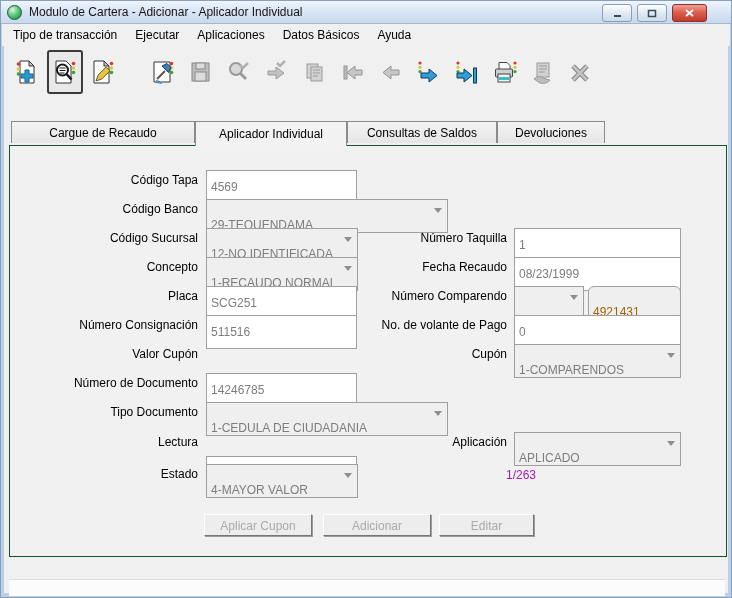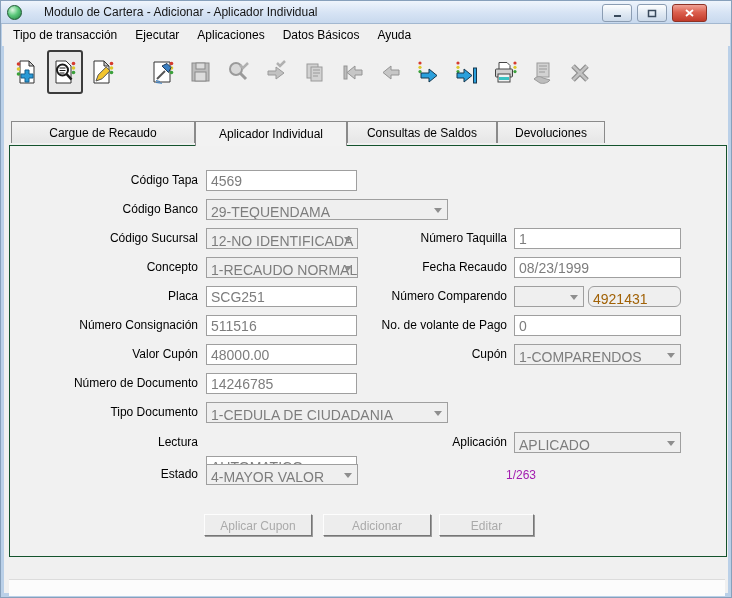--- a/index.html
+++ b/index.html
@@ -10,21 +10,21 @@
   .edge-left{left:0;top:22px;bottom:0;width:3px;}
   .edge-right{right:0;top:22px;bottom:0;width:3px;}
   .edge-bottom{left:0;right:0;bottom:0;height:4px;}
 
   
   .titlebar{position:absolute;top:0;left:0;right:0;height:22px;
             background:linear-gradient(#eff5fc,#d6e3f4 55%,#c8d9ee);
             border-bottom:1px solid #a3b8d0;display:flex;align-items:center;padding:0 6px;z-index:5;}
   .app-orb{width:13px;height:13px;border-radius:50%;border:1px solid #1d5a32;
            background:radial-gradient(circle at 35% 30%, #dff7e4, #5cc97c 45%, #1f7d3e);}
-  .title-text{margin-left:22px;color:#151515;}
+  .title-text{margin-left:7px;color:#151515;}
   .win-btns{position:absolute;right:24px;top:3px;display:flex;gap:5px;}
   .win-btn{width:28px;height:16px;border:1px solid #8b9db3;border-radius:3px;
            background:linear-gradient(#fefefe,#e4ecf5 45%,#ccdaea);
            display:flex;align-items:center;justify-content:center;cursor:default;}
   .win-btn.close{width:33px;background:linear-gradient(#f0a296,#dc604f 45%,#c13a2a);border-color:#8d3226;}
 
   
   .menubar{position:absolute;top:23px;left:1px;right:1px;height:22px;background:#f0f0f0;
            display:flex;align-items:center;padding-left:2px;z-index:4;}
   .menu-item{padding:3px 9px;color:#000;}
@@ -44,22 +44,22 @@
   .tab.active{height:25px;line-height:25px;background:#f2f2f2;position:relative;z-index:4;}
 
   .tabpage{position:absolute;top:144px;left:8px;width:716px;height:410px;background:#f1f1f1;
            border:1px solid #14532d;box-sizing:content-box;z-index:2;}
 
   
   .lbl{position:absolute;height:21px;line-height:21px;color:#000;text-align:right;}
   .lbl-l{left:0;width:188px;}
   .lbl-r{left:300px;width:197px;}
   .fld{position:absolute;height:21px;box-sizing:border-box;border:1px solid #9f9f9f;
-       background:#fff;color:#7d7d7d;font-size:14px;font-family:"Liberation Sans",sans-serif;
-       padding:3px 4px;line-height:19px;}
+       background:#fff;color:#7d7d7d;font-size:12px;font-family:"Liberation Sans",sans-serif;
+       padding:16px 4px;line-height:19px;}
   input.fld{outline:none;}
   .dd{background:#efefef;padding-right:16px;overflow:hidden;white-space:nowrap;}
   .dd .arr{position:absolute;right:5px;top:8px;width:0;height:0;
            border-left:4px solid transparent;border-right:4px solid transparent;border-top:5px solid #8e8e8e;}
   .fld-l{left:196px;width:151px;}
   .dd-n{left:196px;width:152px;}
   .dd-w{left:196px;width:242px;}
   .fld-r{left:504px;width:167px;}
   .num-val{background:#efefef;text-align:left;color:#a16207;border-radius:6px;}
   .counter{position:absolute;left:496px;top:322px;color:#a21caf;}
@@ -276,21 +276,20 @@
       <span class="arr"></span>
     </div>
     <div class="fld num-val" style="top:140px;left:578px;width:93px">4921431</div>
 
     <span class="lbl lbl-l" style="top:169px">Número Consignación</span>
     <input class="fld fld-l" style="top: 169px;" value="511516">
     <span class="lbl lbl-r" style="top:169px">No. de volante de Pago</span>
     <input class="fld fld-r" style="top: 169px;" value="0">
 
     <span class="lbl lbl-l" style="top:198px">Valor Cupón</span>
-    <input class="fld fld-l" style="top: 198px;" value="48000.00">
     <span class="lbl lbl-r" style="top:198px">Cupón</span>
     <div class="fld dd fld-r" style="top:198px">
       <span>1-COMPARENDOS</span>
       <span class="arr"></span>
     </div>
 
     <span class="lbl lbl-l" style="top:227px">Número de Documento</span>
     <input class="fld fld-l" style="top: 227px;" value="14246785">
 
     <span class="lbl lbl-l" style="top:256px">Tipo Documento</span>

